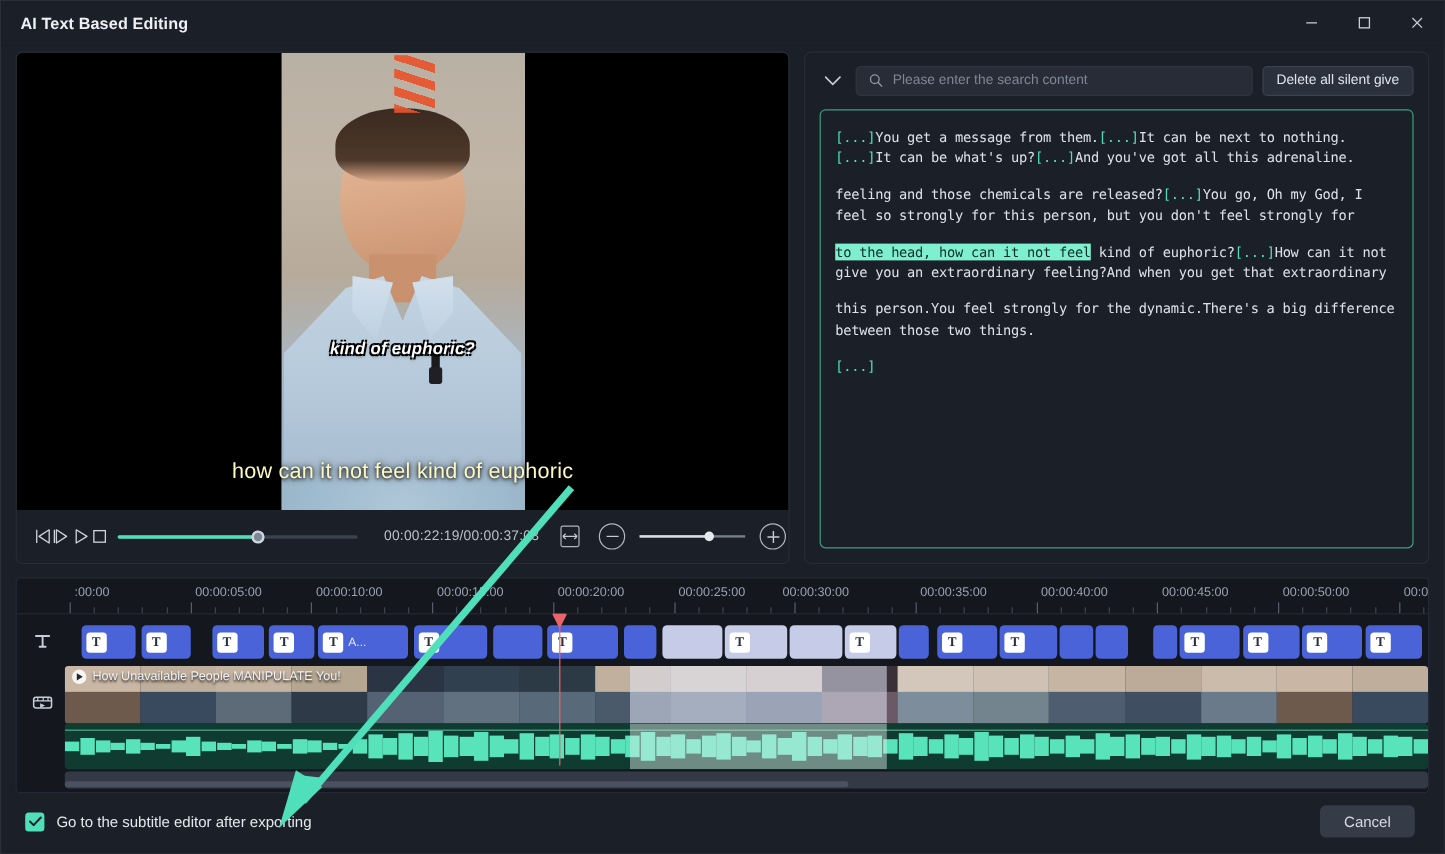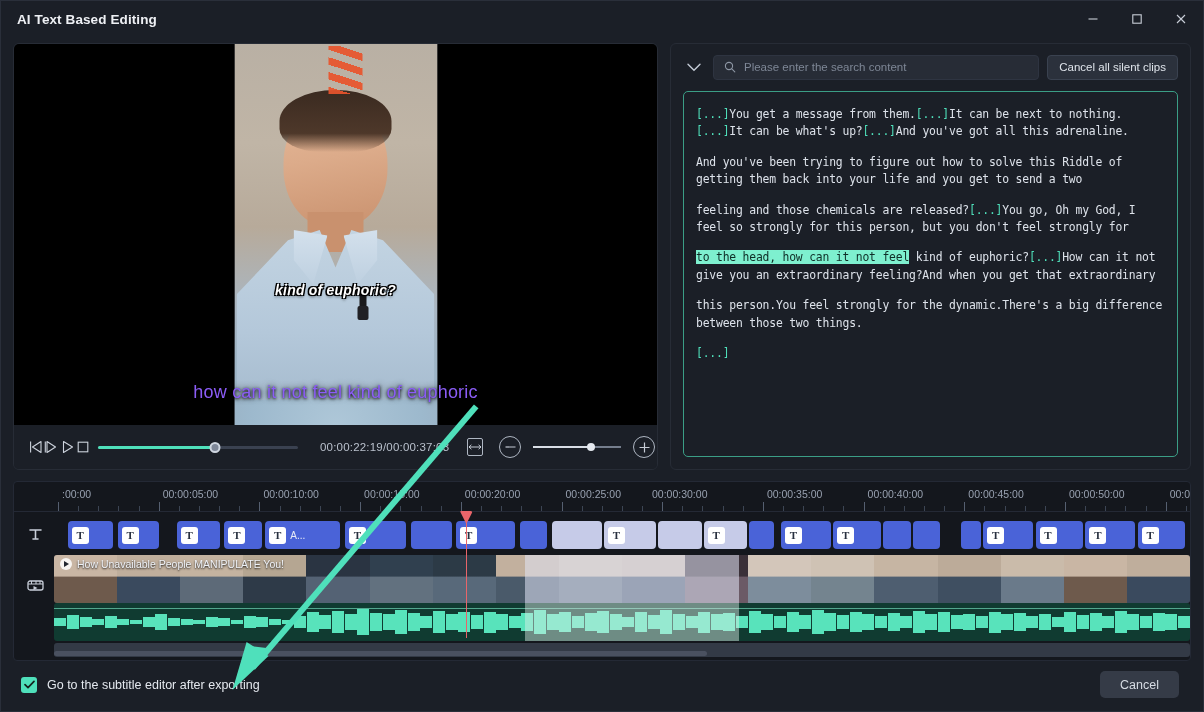--- a/index.html
+++ b/index.html
@@ -103,21 +103,21 @@
     filter: blur(.2px);
   }
   .vcap-top {
     position:absolute; left:0; right:0; top:238px; text-align:center;
     font-size:14px; font-weight:bold; font-style: italic;
     color:#fff; letter-spacing:.2px;
     text-shadow: -1.4px -1.4px 0 #000,1.4px -1.4px 0 #000,-1.4px 1.4px 0 #000,1.4px 1.4px 0 #000, 0 2px 3px rgba(0,0,0,.6);
   }
   .vcap-bottom {
     position:absolute; left:0; right:0; bottom:22px; text-align:center;
-    font-size:18px; color:#8b5cf6; letter-spacing:.2px;
+    font-size:18px; color:#fef9c3; letter-spacing:.2px;
     text-shadow: 0 1px 3px rgba(0,0,0,.95), 0 0 6px rgba(0,0,0,.8);
     margin-top: 40px;
   }
 
   
   .transport {
     height: 44px; flex: 0 0 44px;
     background:#1b1f27;
     display:flex; align-items:center; gap:0; padding: 0 14px;
   }
@@ -365,26 +365,25 @@
           </div>
           <div class="searchbox">
             <span class="sicon">
               <svg width="12" height="12" viewBox="0 0 12 12">
                   <circle cx="5" cy="5" r="3.6" stroke="#8e97a5" stroke-width="1.1" fill="none"></circle>
                   <path d="M7.8 7.8l3 3" stroke="#8e97a5" stroke-width="1.1" stroke-linecap="round"></path>
                 </svg>
             </span>
             <input type="text" placeholder="Please enter the search content" style="">
           </div>
-          <div class="delbtn">Cancel all silent clips</div>
+          <div class="delbtn">Delete all silent give</div>
         </div>
 
         <div class="transcript" id="transcript">
             <p><span class="ell">[...]</span><span>You get a message from them.</span><span class="ell">[...]</span><span>It can be next to nothing.</span><span class="ell">[...]</span><span>It can be what's up?</span><span class="ell">[...]</span><span>And you've got all this adrenaline.</span></p>
-            <p><span>And you've been trying to figure out how to solve this Riddle of getting them back into your life and you get to send a two</span></p>
             <p><span> feeling and those chemicals are released?</span><span class="ell">[...]</span><span>You go, Oh my God, I feel so strongly for this person, but you don't feel strongly for</span></p>
             <p><span class="hl"> to the head, how can it not feel</span><span> kind of euphoric?</span><span class="ell">[...]</span><span>How can it not give you an extraordinary feeling?And when you get that extraordinary</span></p>
             <p><span> this person.You feel strongly for the dynamic.There's a big difference between those two things.</span></p>
             <p><span class="ell">[...]</span></p>
           </div>
       </div>
     </div>
 
     <div class="timeline">
       <div class="ruler" id="ruler">

